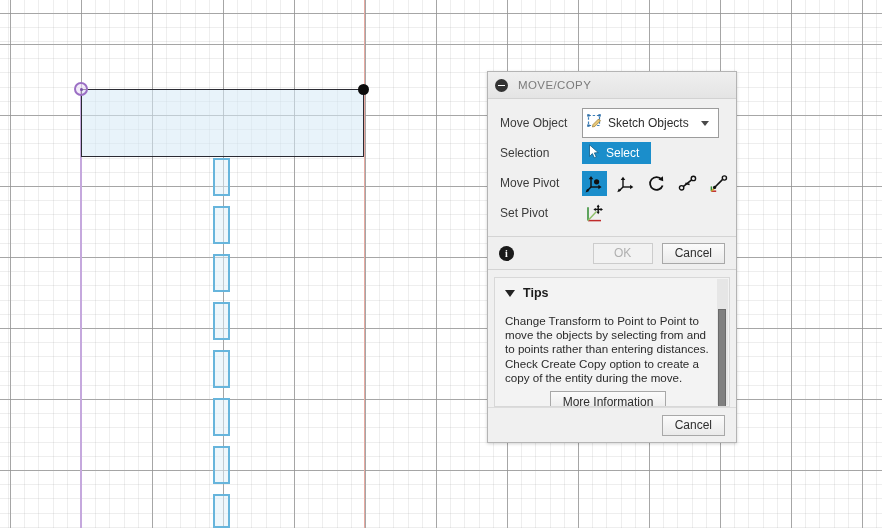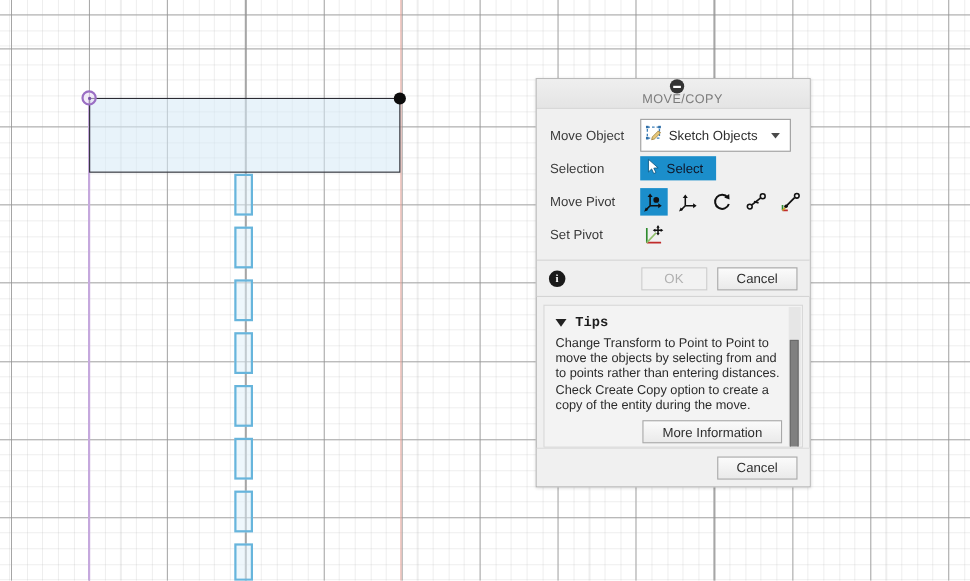--- a/index.html
+++ b/index.html
@@ -111,21 +111,20 @@
     box-sizing: border-box;
   }
 
   .section-header {
     display: flex;
     align-items: center;
     height: 26px;
     padding-left: 7px;
     background: linear-gradient(to bottom, #efefef 0%, #e4e4e4 100%);
     border-bottom: 1px solid #d2d2d2;
-    flex-direction: column;
   }
   .collapse-dot {
     width: 13px; height: 13px;
     border-radius: 50%;
     background: #333333;
     position: relative;
     flex: 0 0 auto;
   }
   .collapse-dot::after {
     content: "";
@@ -190,21 +189,21 @@
   .select-button {
     display: flex;
     align-items: center;
     height: 22px;
     padding: 0 12px 0 6px;
     background: #1b8ecb;
     border: none;
     cursor: pointer;
   }
   .select-button-text {
-    color: #0f172a;
+    color: #ffffff;
     font-size: 12px;
     margin-left: 5px;
   }
 
   
   .icon-strip { display: flex; align-items: center; gap: 6px; }
   .icon-btn {
     width: 25px; height: 25px;
     display: flex;
     align-items: center;
@@ -240,21 +239,21 @@
   .action-spacer { flex: 1 1 auto; }
   .btn {
     min-width: 60px;
     height: 21px;
     font-size: 12px;
     font-family: "Liberation Sans", sans-serif;
     background: linear-gradient(to bottom, #fbfbfb 0%, #eaeaea 100%);
     border: 1px solid #a8a8a8;
     color: #2e2e2e;
     cursor: pointer;
-    padding: 0 17px;
+    padding: 0 12px;
   }
   .btn.disabled {
     color: #b0b0b0;
     border-color: #cccccc;
     background: #f2f2f2;
     cursor: default;
   }
   .btn + .btn { margin-left: 9px; }
 
   
@@ -264,22 +263,21 @@
     border: 1px solid #d8d8d8;
     margin: 7px 6px 0 6px;
     padding: 8px 16px 8px 10px;
     height: 130px;
     box-sizing: border-box;
     overflow: hidden;
   }
   .tips-header {
     display: flex;
     align-items: center;
-    margin-bottom: 5px;
-    font-family: Liberation Mono, monospace;
+    margin-bottom: 14px;
   }
   .tri-down {
     width: 0; height: 0;
     border-left: 5px solid transparent;
     border-right: 5px solid transparent;
     border-top: 7px solid #222222;
     margin-right: 8px;
     flex: 0 0 auto;
   }
   .tips-title {
@@ -289,21 +287,21 @@
   }
   .tips-text {
     font-size: 11.6px;
     line-height: 14.2px;
     color: #2a2a2a;
     margin: 0 0 6px 0;
     max-width: 206px;
   }
   .more-info-row {
     display: flex;
-    justify-content: flex-end;
+    justify-content: center;
     padding-right: 2px;
   }
   .scroll-track {
     position: absolute;
     right: 1px; top: 1px; bottom: 1px;
     width: 11px;
     background: #e6e6e6;
   }
   .scroll-thumb {
     position: absolute;

